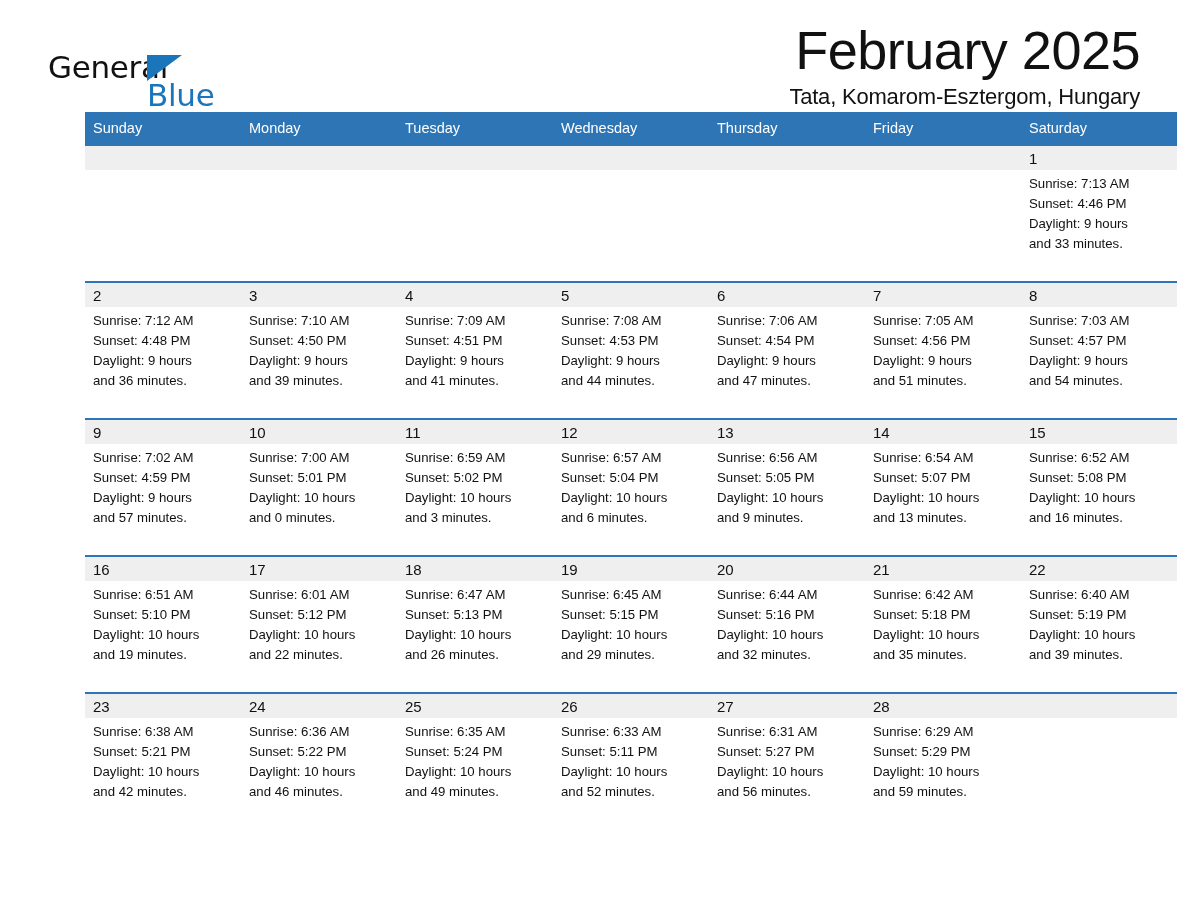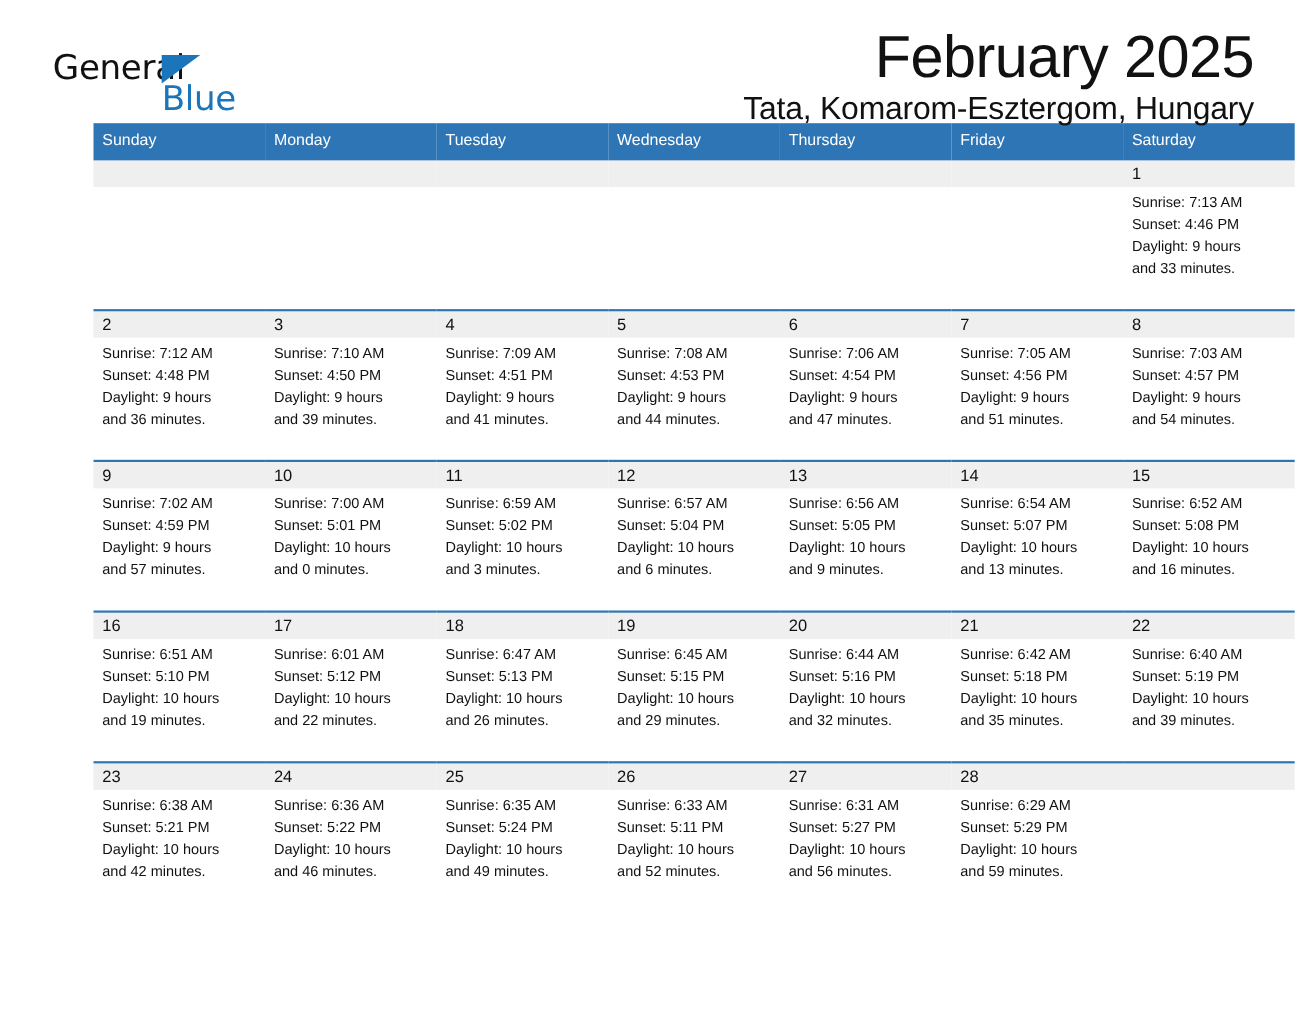--- a/index.html
+++ b/index.html
@@ -20,21 +20,21 @@
     height: 918px;
     box-sizing: border-box;
     padding: 0 48px;
   }
 
   
   .header {
     position: relative;
     height: 112px;
     display: flex;
-    align-items: center;
+    align-items: flex-end;
     justify-content: space-between;
   }
   .brand {
     position: relative;
     margin-top: 40px;
     width: 150px;
     height: 62px;
   }
   .brand-general {
     position: absolute;
@@ -71,21 +71,21 @@
     padding-top: 30px;
   }
   .cal-title {
     font-size: 54px;
     font-weight: normal;
     color: #111111;
     line-height: 48px;
     letter-spacing: -0.5px;
   }
   .cal-subtitle {
-    font-size: 29px;
+    font-size: 22px;
     font-weight: normal;
     color: #111111;
     line-height: 30px;
     margin-top: 8px;
     letter-spacing: -0.2px;
   }
 
   
   .calendar {
     width: 1092px;

